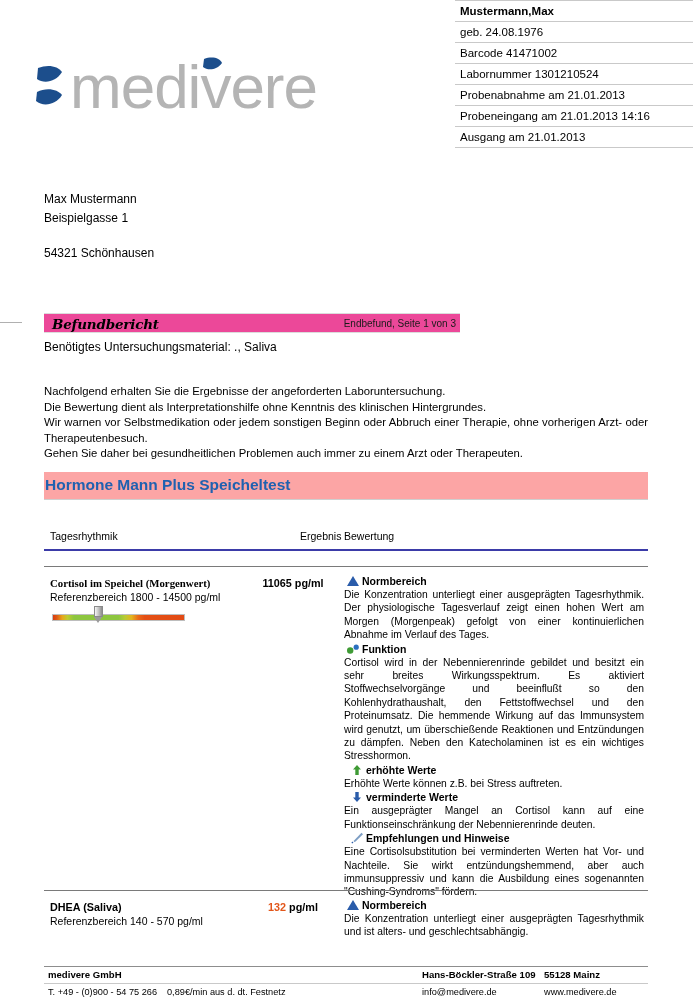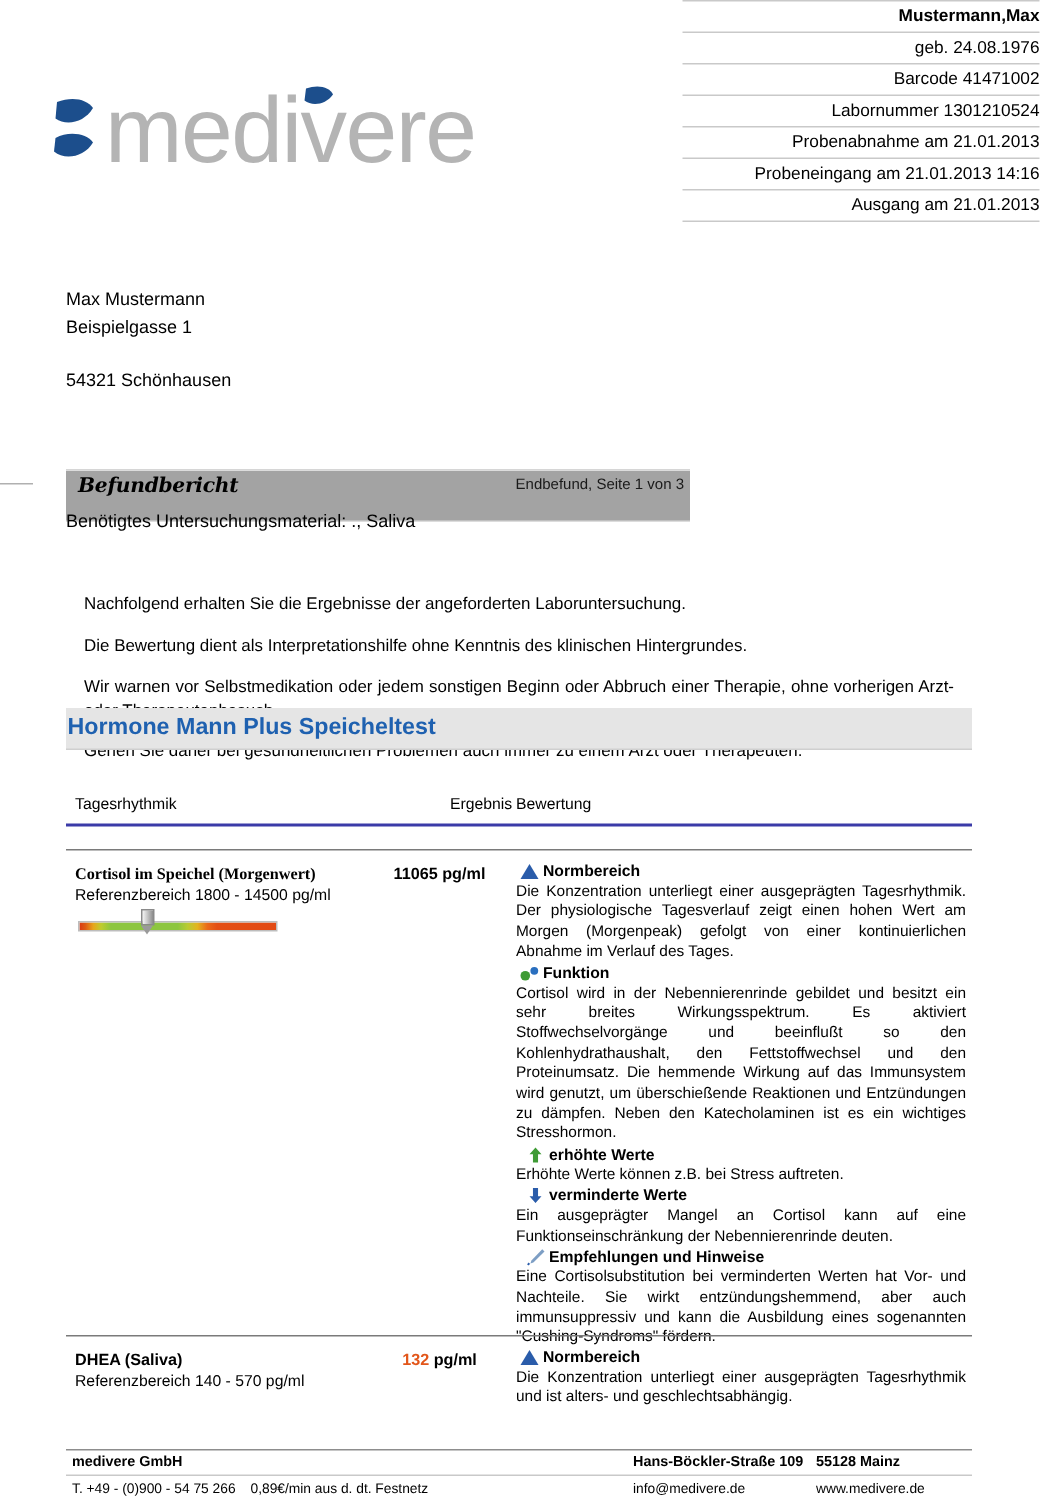--- a/index.html
+++ b/index.html
@@ -20,21 +20,20 @@
     position: absolute;
     left: 455px; top: 0px;
     width: 238px;
   }
   .patient-row {
     border-bottom: 1px solid #c9c9c9;
     padding: 3px 0 3px 5px;
     font-size: 11.5px;
     line-height: 14px;
     white-space: nowrap;
-    text-align: right;
   }
   .patient-row.first { border-top: 1px solid #c9c9c9; }
   .patient-row.name { font-weight: bold; }
 
   
   .logo-wrap {
     position: absolute;
     left: 32px; top: 52px;
     width: 360px; height: 74px;
   }
@@ -54,22 +53,22 @@
     position: absolute;
     left: 0px; top: 322px;
     width: 22px; height: 1px;
     background: #b0b0b0;
   }
 
   
   .befund-band {
     position: absolute;
     left: 44px; top: 313px;
-    width: 416px; height: 35px;
-    background: #a3a3a3;
+    width: 416px; height: 20px;
+    background: #ec4899;
     border-top: 1px solid #dcdcdc;
     border-bottom: 1px solid #dcdcdc;
   }
   .befund-title {
     position: absolute;
     left: 8px; top: 2px;
     font-family: "DejaVu Serif", serif;
     font-weight: bold; font-style: italic;
     font-size: 13.5px;
     letter-spacing: -0.2px;
@@ -88,29 +87,29 @@
   }
 
   
   .intro {
     position: absolute;
     left: 44px; top: 384px;
     width: 604px;
     font-size: 11.3px;
     line-height: 15.6px;
   }
-  .intro p { margin: 12px; }
+  .intro p { margin: 0; }
   .intro p.just { text-align: justify; }
 
   
   .panel-title-band {
     position: absolute;
     left: 44px; top: 472px;
     width: 604px; height: 28px;
-    background: #e5e5e5;
+    background: #fca5a5;
     border-bottom: 1px solid #cfcfcf;
   }
   .panel-title {
     position: absolute;
     left: 1px; top: 4px;
     font-size: 15.5px;
     font-weight: bold;
     color: #1f61b0;
   }
 

